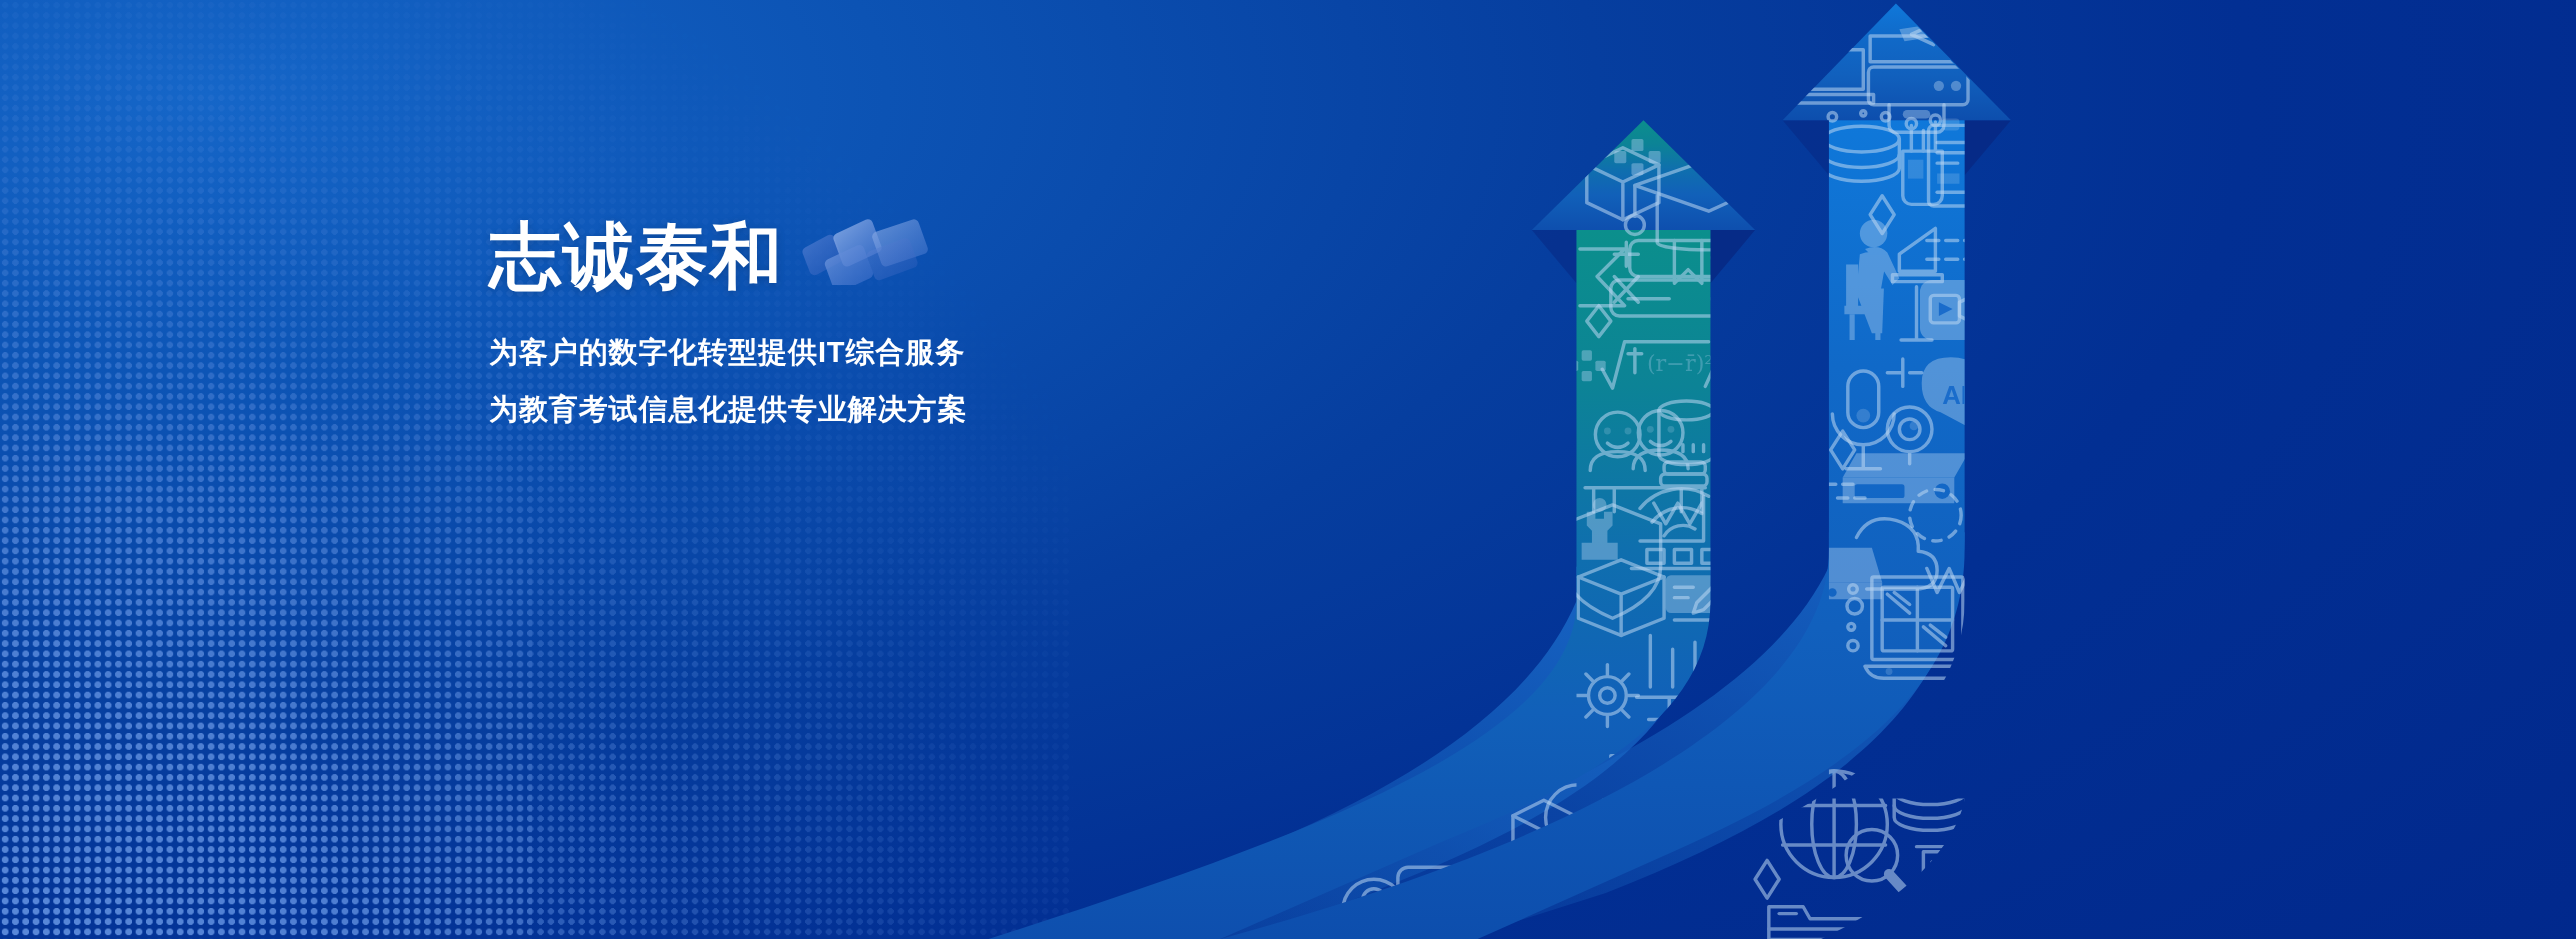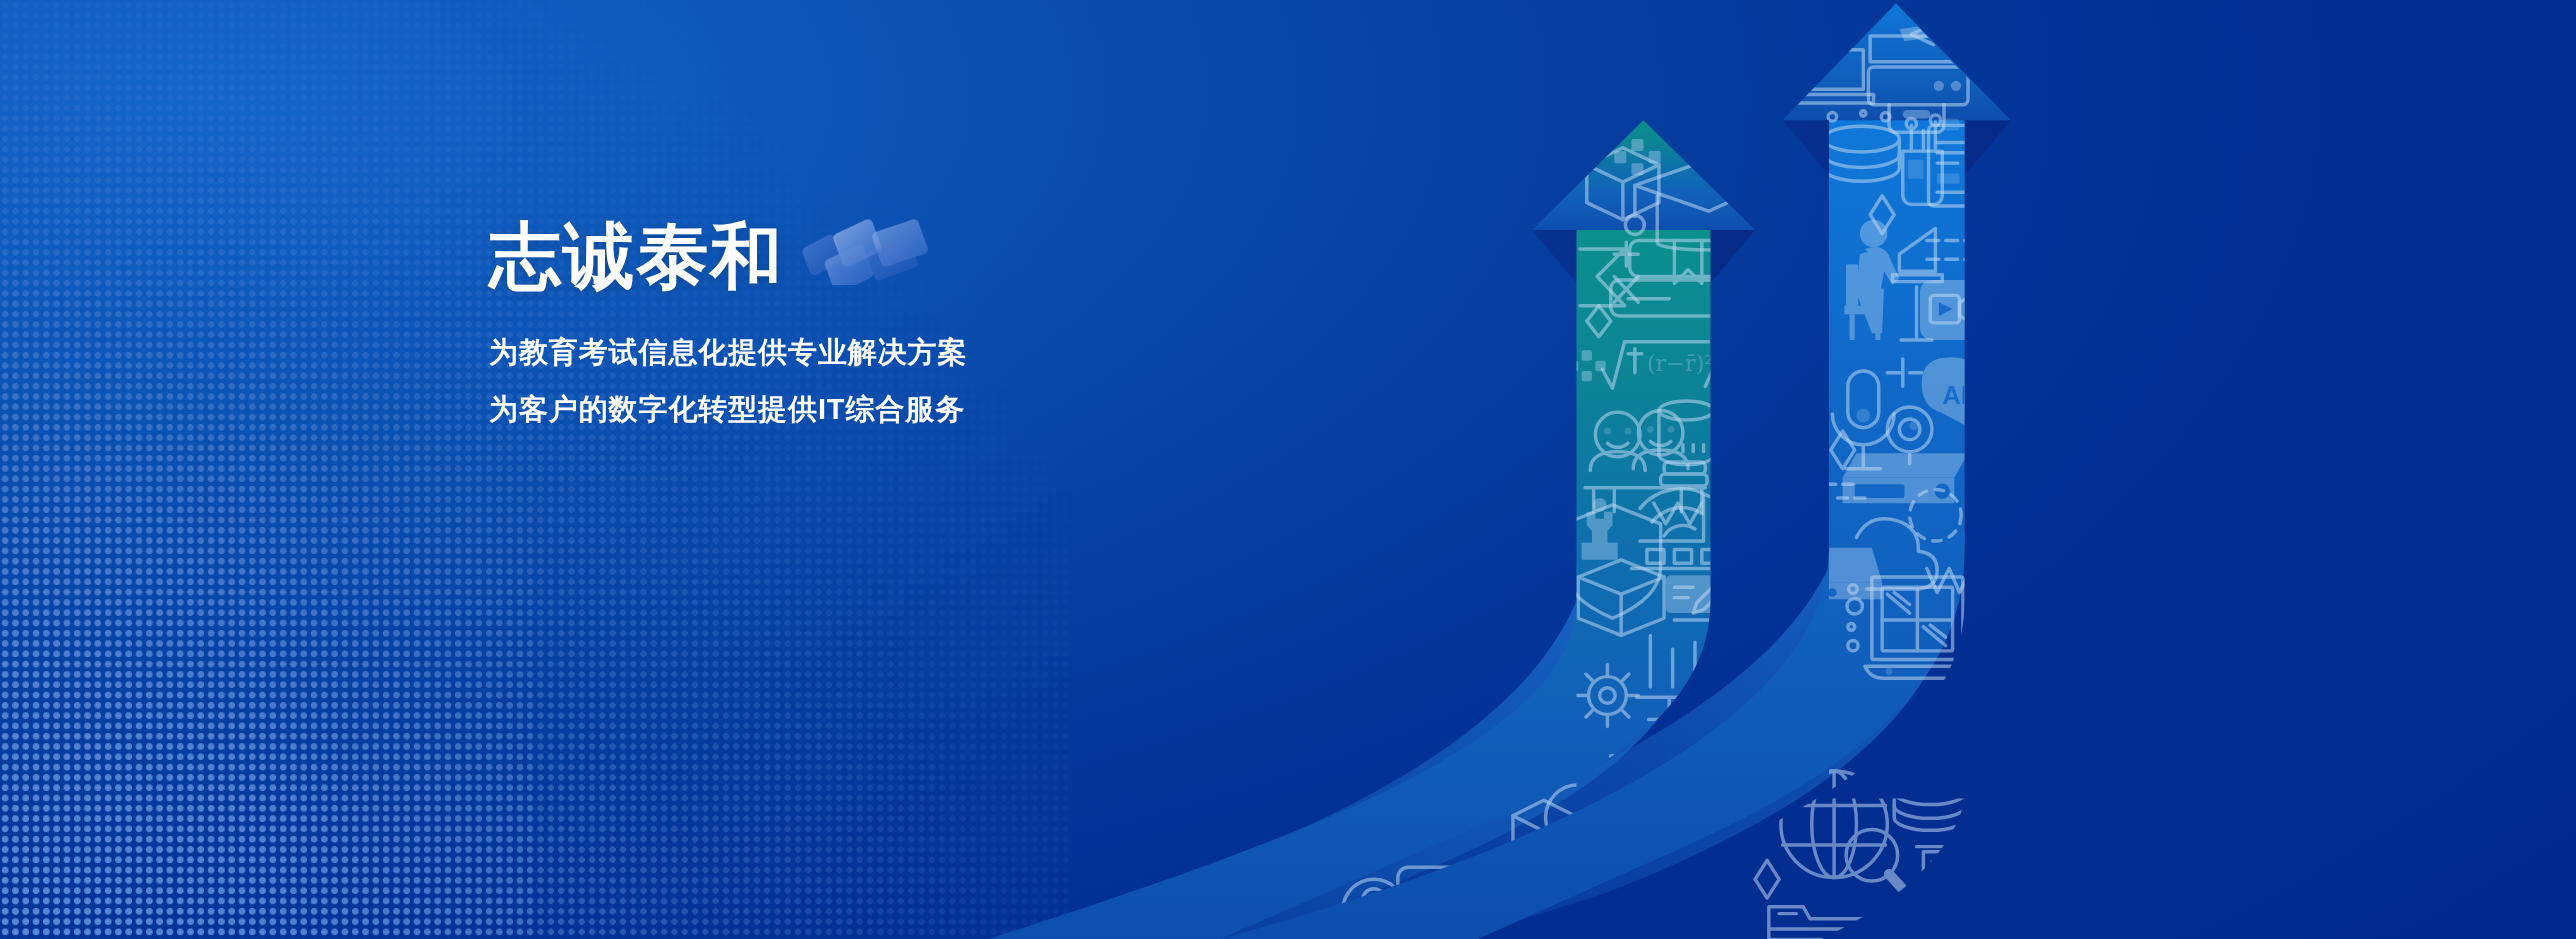--- a/index.html
+++ b/index.html
@@ -493,19 +493,19 @@
         <g>
           <path d="M4,34 L30,20 a6,6 0 0,1 8,3 L46,44 a6,6 0 0,1 -3,8 L17,66 a6,6 0 0,1 -8,-3 L1,42 a6,6 0 0,1 3,-8 Z" fill="url(#mk3)"></path>
           <path d="M40,18 L74,2 a6,6 0 0,1 8,3 L92,32 a6,6 0 0,1 -3,8 L55,56 a6,6 0 0,1 -8,-3 L37,26 a6,6 0 0,1 3,-8 Z" fill="url(#mk2)"></path>
           <path d="M30,48 L64,32 a6,6 0 0,1 8,3 L82,62 a6,6 0 0,1 -3,8 L45,86 a6,6 0 0,1 -8,-3 L27,56 a6,6 0 0,1 3,-8 Z" fill="url(#mk1)"></path>
           <path d="M86,16 L128,2 a6,6 0 0,1 8,4 L146,34 a6,6 0 0,1 -4,8 L100,56 a6,6 0 0,1 -8,-4 L82,24 a6,6 0 0,1 4,-8 Z" fill="url(#mk2)" opacity=".75"></path>
           <path d="M80,38 L118,24 a6,6 0 0,1 8,4 L134,50 a6,6 0 0,1 -4,8 L92,72 a6,6 0 0,1 -8,-4 L76,46 a6,6 0 0,1 4,-8 Z" fill="url(#mk3)" opacity=".8"></path>
         </g>
       </svg>
     </div>
     <div class="taglines">
+      <div class="tagline">为客户的数字化转型提供IT综合服务</div>
       <div class="tagline">为教育考试信息化提供专业解决方案</div>
-      <div class="tagline">为客户的数字化转型提供IT综合服务</div>
     </div>
   </div>
 
 </div>
 
 
 </body></html>

